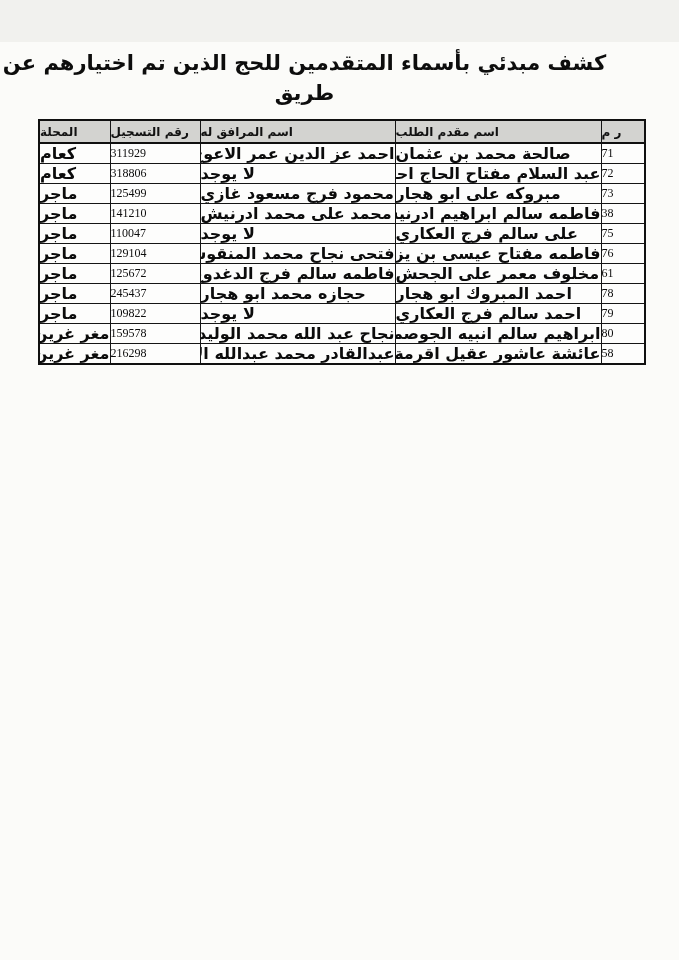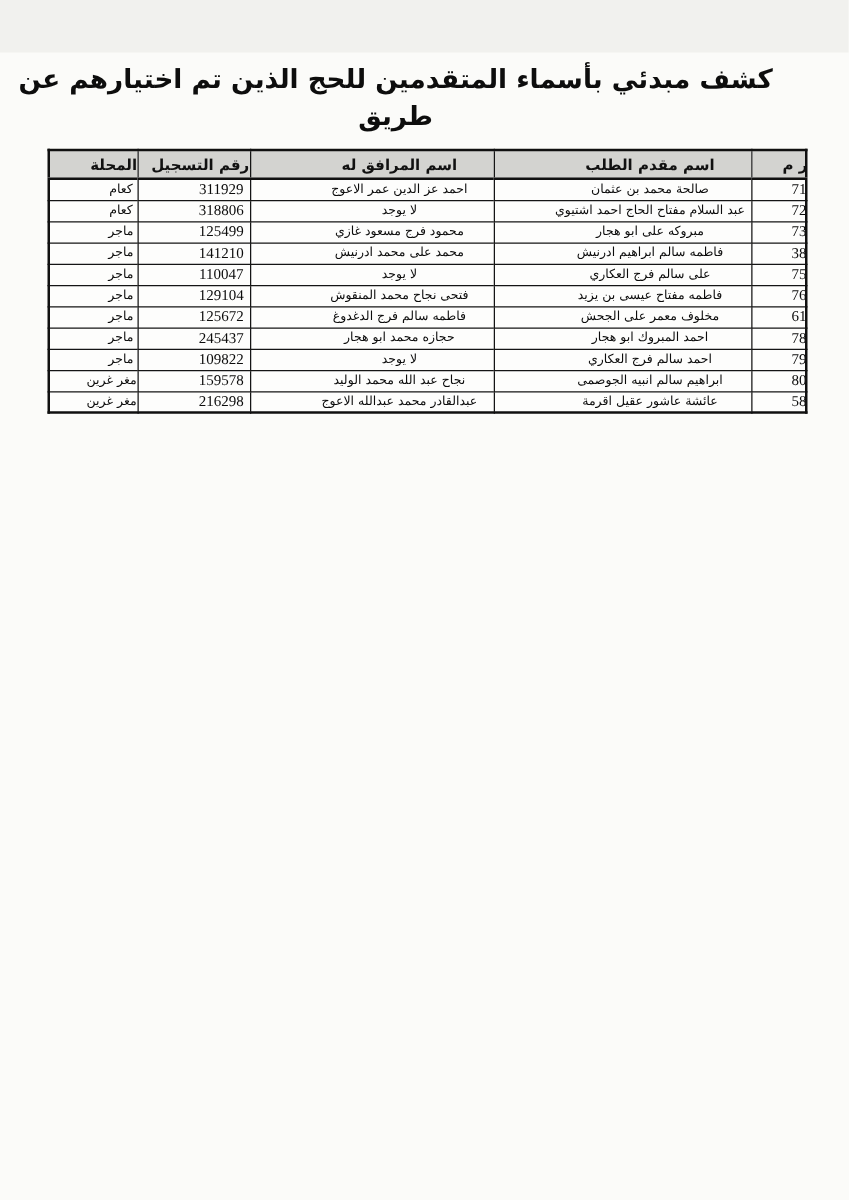--- a/index.html
+++ b/index.html
@@ -21,21 +21,21 @@
     position: absolute;
     top: 0; left: 0;
     width: 679px;
     height: 42px;
     background: #f1f1ee;
   }
 
   .doc-title {
     position: absolute;
     top: 48px;
-    left: 12px;
+    left: 0;
     width: 609px;
     text-align: center;
     font-weight: bold;
     font-size: 21px;
     line-height: 30px;
     color: #0d0d0d;
     letter-spacing: 0.5px;
   }
 
   .hajj-table {
@@ -44,41 +44,40 @@
     left: 38px;
     width: 606px;
     border-collapse: collapse;
     table-layout: fixed;
     background: #fdfdfc;
   }
 
   .hajj-table th,
   .hajj-table td {
     border: 1px solid #151515;
-    text-align: center;
+    text-align: left;
     vertical-align: middle;
     overflow: hidden;
     white-space: nowrap;
-    padding-left: 44px;
   }
 
   .hajj-table { border: 2px solid #101010; }
 
   .hajj-table thead th {
     background: #d3d3d0;
     font-size: 12px;
     font-weight: bold;
     height: 23px;
     border-bottom: 2px solid #101010;
   }
 
   .hajj-table tbody td {
     height: 17px;
-    font-size: 10px;
-    font-weight: normal;
+    font-size: 16px;
+    font-weight: bold;
     color: #0c0c0c;
   }
 
   .hajj-table td.numeric {
     font-family: "Liberation Serif", serif;
     font-weight: normal;
     font-size: 12px;
   }
 
   col.col-num        { width: 44px; }

